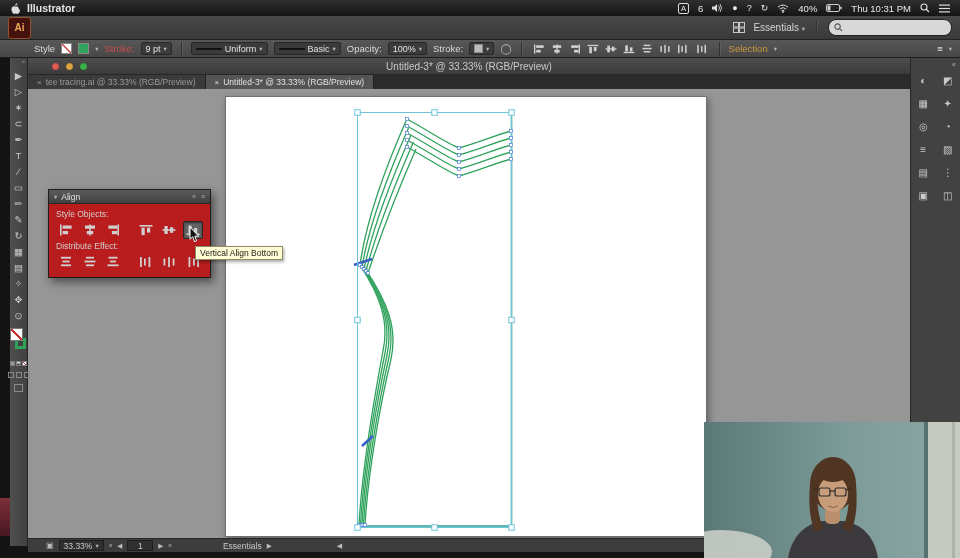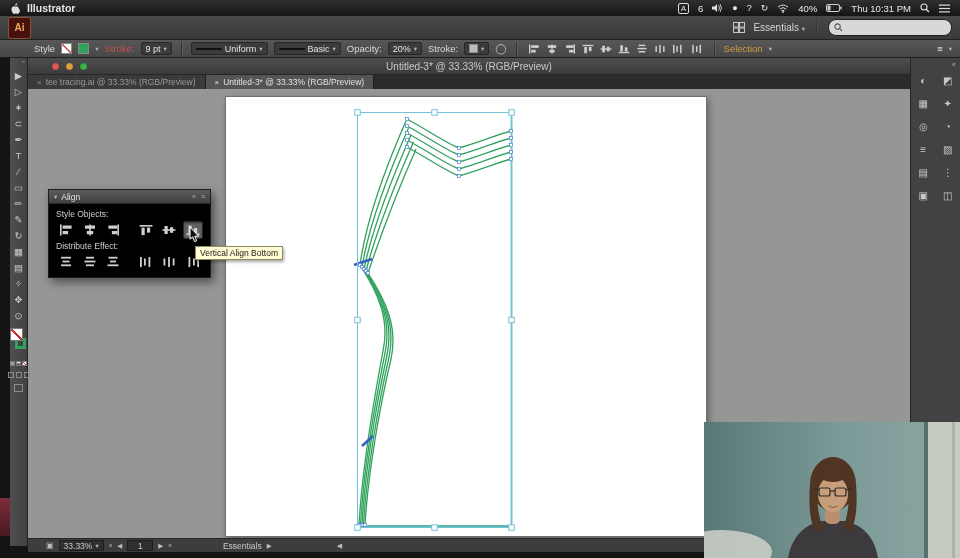--- a/index.html
+++ b/index.html
@@ -75,21 +75,21 @@
   #modes{display:flex;gap:2px;margin-top:6px}
   .mode{width:4px;height:4px;border:1px solid #8a8a8a}
   #screenmode{width:7px;height:6px;border:1px solid #8a8a8a;margin-top:6px}
 
   
   #canvas{left:28px;top:89px;width:882px;height:449px;background:#969696;z-index:1;overflow:hidden}
   #artboard{position:absolute;left:197px;top:7px;width:480px;height:439px;background:#fff;
     border:1px solid #6f6f6f;box-shadow:2px 3px 7px rgba(0,0,0,.35)}
 
   
-  #align-panel{left:48px;top:189px;width:161px;background:#000000;border:1px solid #1d1d1d;
+  #align-panel{left:48px;top:189px;width:161px;background:#b91c1c;border:1px solid #1d1d1d;
     box-shadow:3px 4px 9px rgba(0,0,0,.5);z-index:7;font-size:9px;color:#d6d6d6}
   #ap-header{height:13px;background:linear-gradient(#5b5b5b,#404040);border-bottom:1px solid #292929;
     display:flex;align-items:center;padding:0 5px;gap:4px}
   #ap-title{font-size:8.5px;color:#e2e2e2}
   #ap-header .right{margin-left:auto;display:flex;gap:5px;font-size:7px;color:#aaa}
   #ap-body{padding:3px 7px 6px}
   .ap-label{margin:2px 0;font-size:8.5px;color:#cfcfcf}
   .ap-row{display:flex;gap:3px}
   .ab{width:19px;height:16px;display:flex;align-items:center;justify-content:center;border:1px solid transparent;border-radius:2px}
   .ap-row .ab:nth-child(4){margin-left:9px}
@@ -212,21 +212,21 @@
     <span>Uniform</span>
       <span class="dd">▾</span>
   </span>
   <span class="fld">
     <span class="linepreview"></span>
     <span>Basic</span>
       <span class="dd">▾</span>
   </span>
   <span>Opacity:</span>
   <span class="fld">
-    <span>20%</span>
+    <span>100%</span>
       <span class="dd">▾</span>
   </span>
   <span>Stroke:</span>
   <span class="fld">
     <span class="swatch" style="width:9px;height:9px;background:#bbb"></span>
     <span class="dd">▾</span>
   </span>
   <span style="font-size:10px;color:#c9c9c9">◯</span>
   <span class="sep"></span>
   <div id="cb-align">

